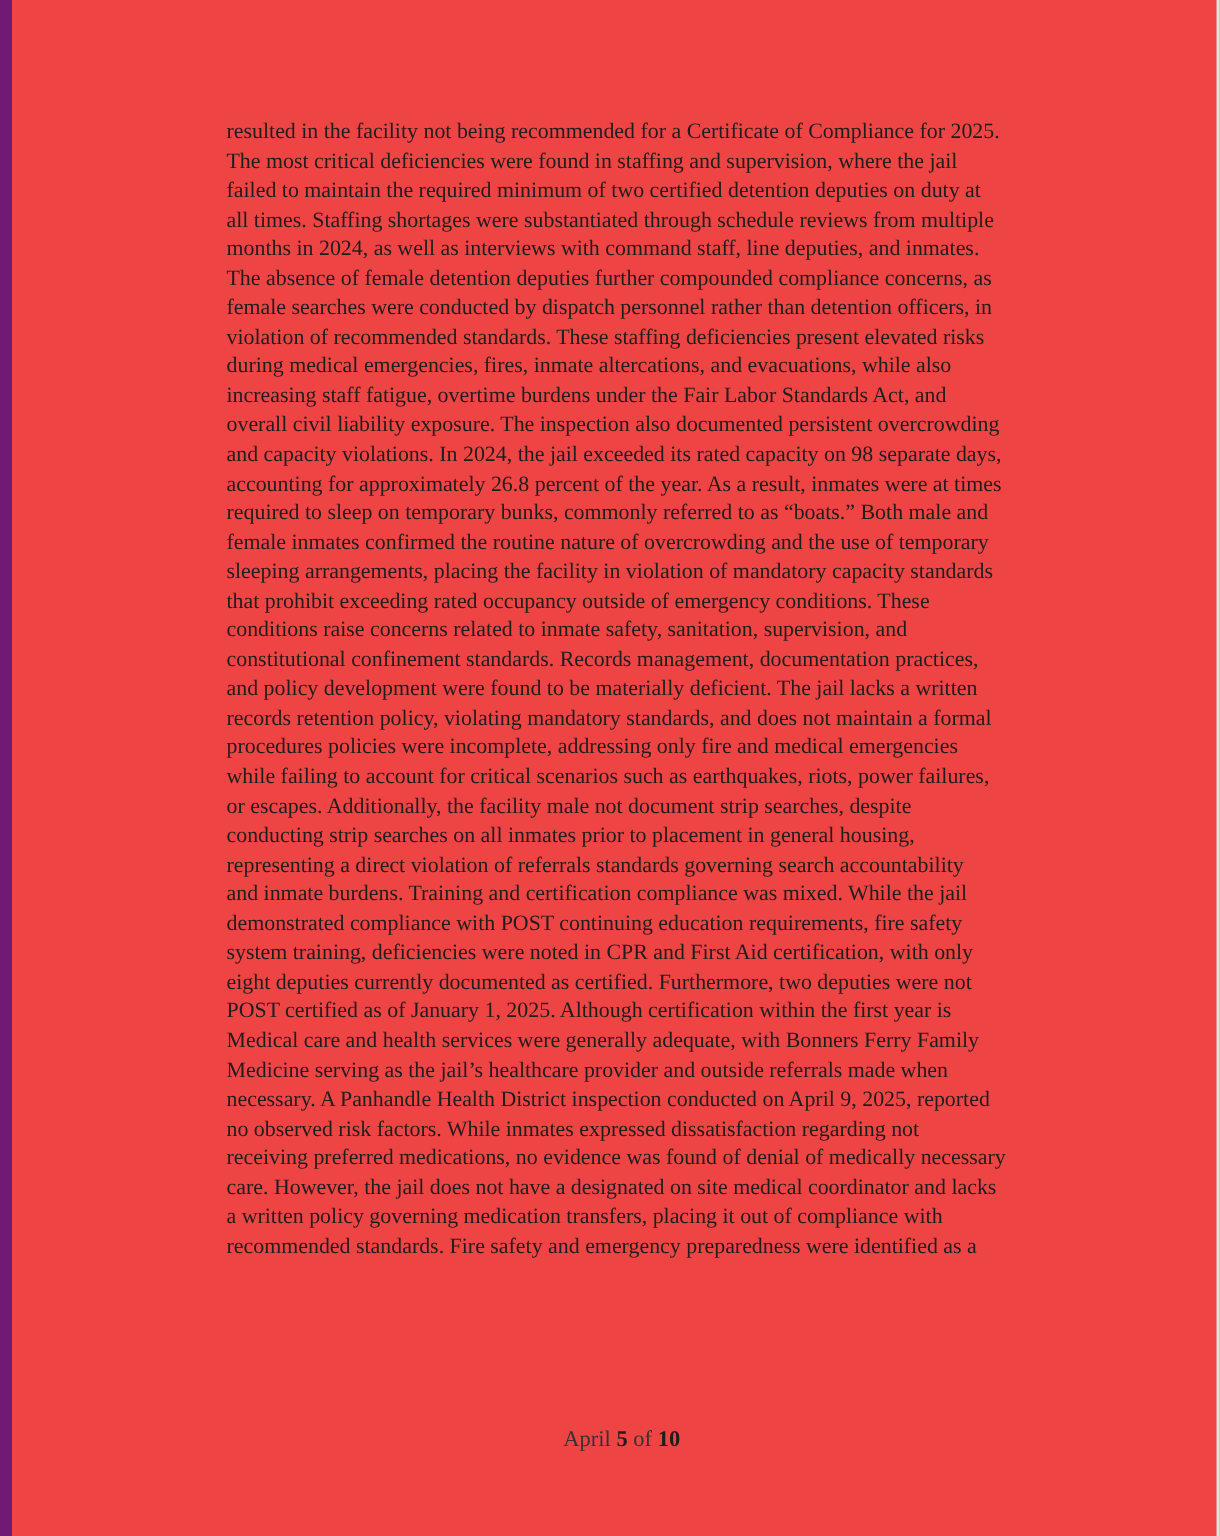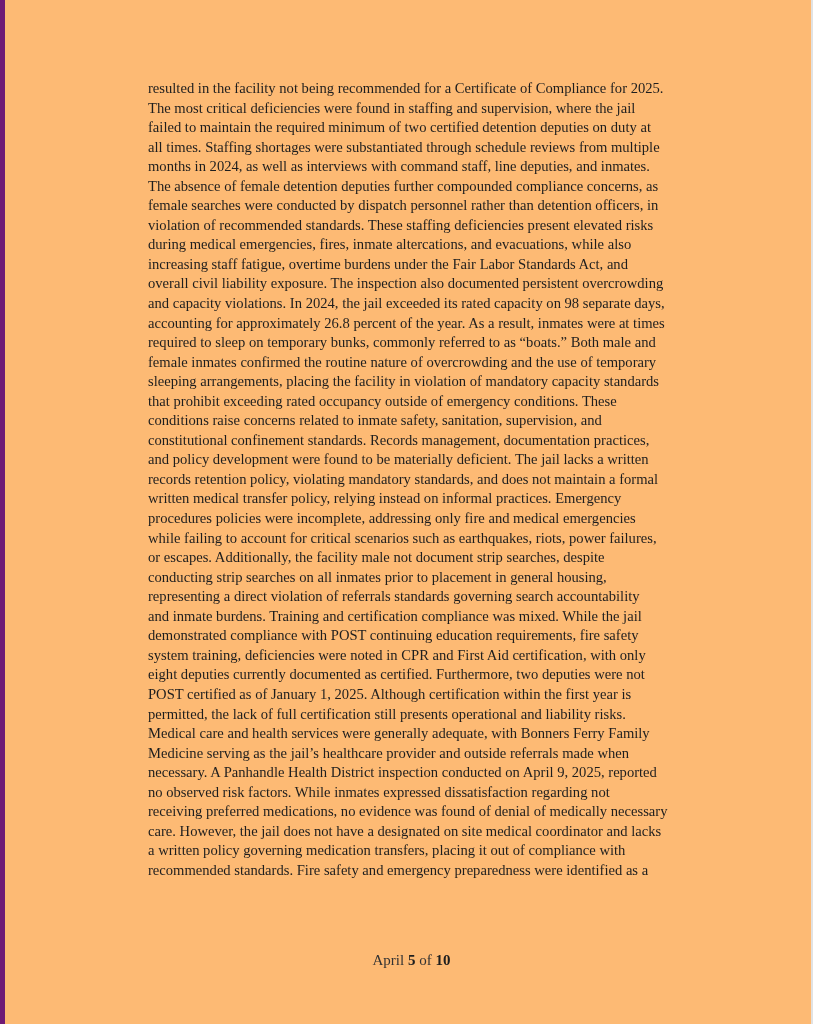--- a/index.html
+++ b/index.html
@@ -12,23 +12,23 @@
       height: 1024px;
       position: relative;
       overflow: hidden;
     }
     .page {
       position: absolute;
       left: 0;
       top: 0;
       width: 813px;
       height: 1024px;
-      background: #fdba74;
+      background: #ef4444;
       box-sizing: border-box;
-      border-left: 5px solid #701a75;
+      border-left: 8px solid #701a75;
       border-right: 2px solid #e2e2e2;
     }
     .body-text {
       position: absolute;
       left: 143px;
       top: 79px;
       width: 560px;
       font-family: "Liberation Serif", "DejaVu Serif", serif;
       font-size: 14.6px;
       line-height: 19.55px;
@@ -72,32 +72,30 @@
       <span class="line">and capacity violations. In 2024, the jail exceeded its rated capacity on 98 separate days,</span>
       <span class="line">accounting for approximately 26.8 percent of the year. As a result, inmates were at times</span>
       <span class="line">required to sleep on temporary bunks, commonly referred to as “boats.” Both male and</span>
       <span class="line">female inmates confirmed the routine nature of overcrowding and the use of temporary</span>
       <span class="line">sleeping arrangements, placing the facility in violation of mandatory capacity standards</span>
       <span class="line">that prohibit exceeding rated occupancy outside of emergency conditions. These</span>
       <span class="line">conditions raise concerns related to inmate safety, sanitation, supervision, and</span>
       <span class="line">constitutional confinement standards. Records management, documentation practices,</span>
       <span class="line">and policy development were found to be materially deficient. The jail lacks a written</span>
       <span class="line">records retention policy, violating mandatory standards, and does not maintain a formal</span>
-      <span class="line">written medical transfer policy, relying instead on informal practices. Emergency</span>
       <span class="line">procedures policies were incomplete, addressing only fire and medical emergencies</span>
       <span class="line">while failing to account for critical scenarios such as earthquakes, riots, power failures,</span>
       <span class="line">or escapes. Additionally, the facility male not document strip searches, despite</span>
       <span class="line">conducting strip searches on all inmates prior to placement in general housing,</span>
       <span class="line">representing a direct violation of referrals standards governing search accountability</span>
       <span class="line">and inmate burdens. Training and certification compliance was mixed. While the jail</span>
       <span class="line">demonstrated compliance with POST continuing education requirements, fire safety</span>
       <span class="line">system training, deficiencies were noted in CPR and First Aid certification, with only</span>
       <span class="line">eight deputies currently documented as certified. Furthermore, two deputies were not</span>
       <span class="line">POST certified as of January 1, 2025. Although certification within the first year is</span>
-      <span class="line">permitted, the lack of full certification still presents operational and liability risks.</span>
       <span class="line">Medical care and health services were generally adequate, with Bonners Ferry Family</span>
       <span class="line">Medicine serving as the jail’s healthcare provider and outside referrals made when</span>
       <span class="line">necessary. A Panhandle Health District inspection conducted on April 9, 2025, reported</span>
       <span class="line">no observed risk factors. While inmates expressed dissatisfaction regarding not</span>
       <span class="line">receiving preferred medications, no evidence was found of denial of medically necessary</span>
       <span class="line">care. However, the jail does not have a designated on site medical coordinator and lacks</span>
       <span class="line">a written policy governing medication transfers, placing it out of compliance with</span>
       <span class="line">recommended standards. Fire safety and emergency preparedness were identified as a</span>
     </div>
 

